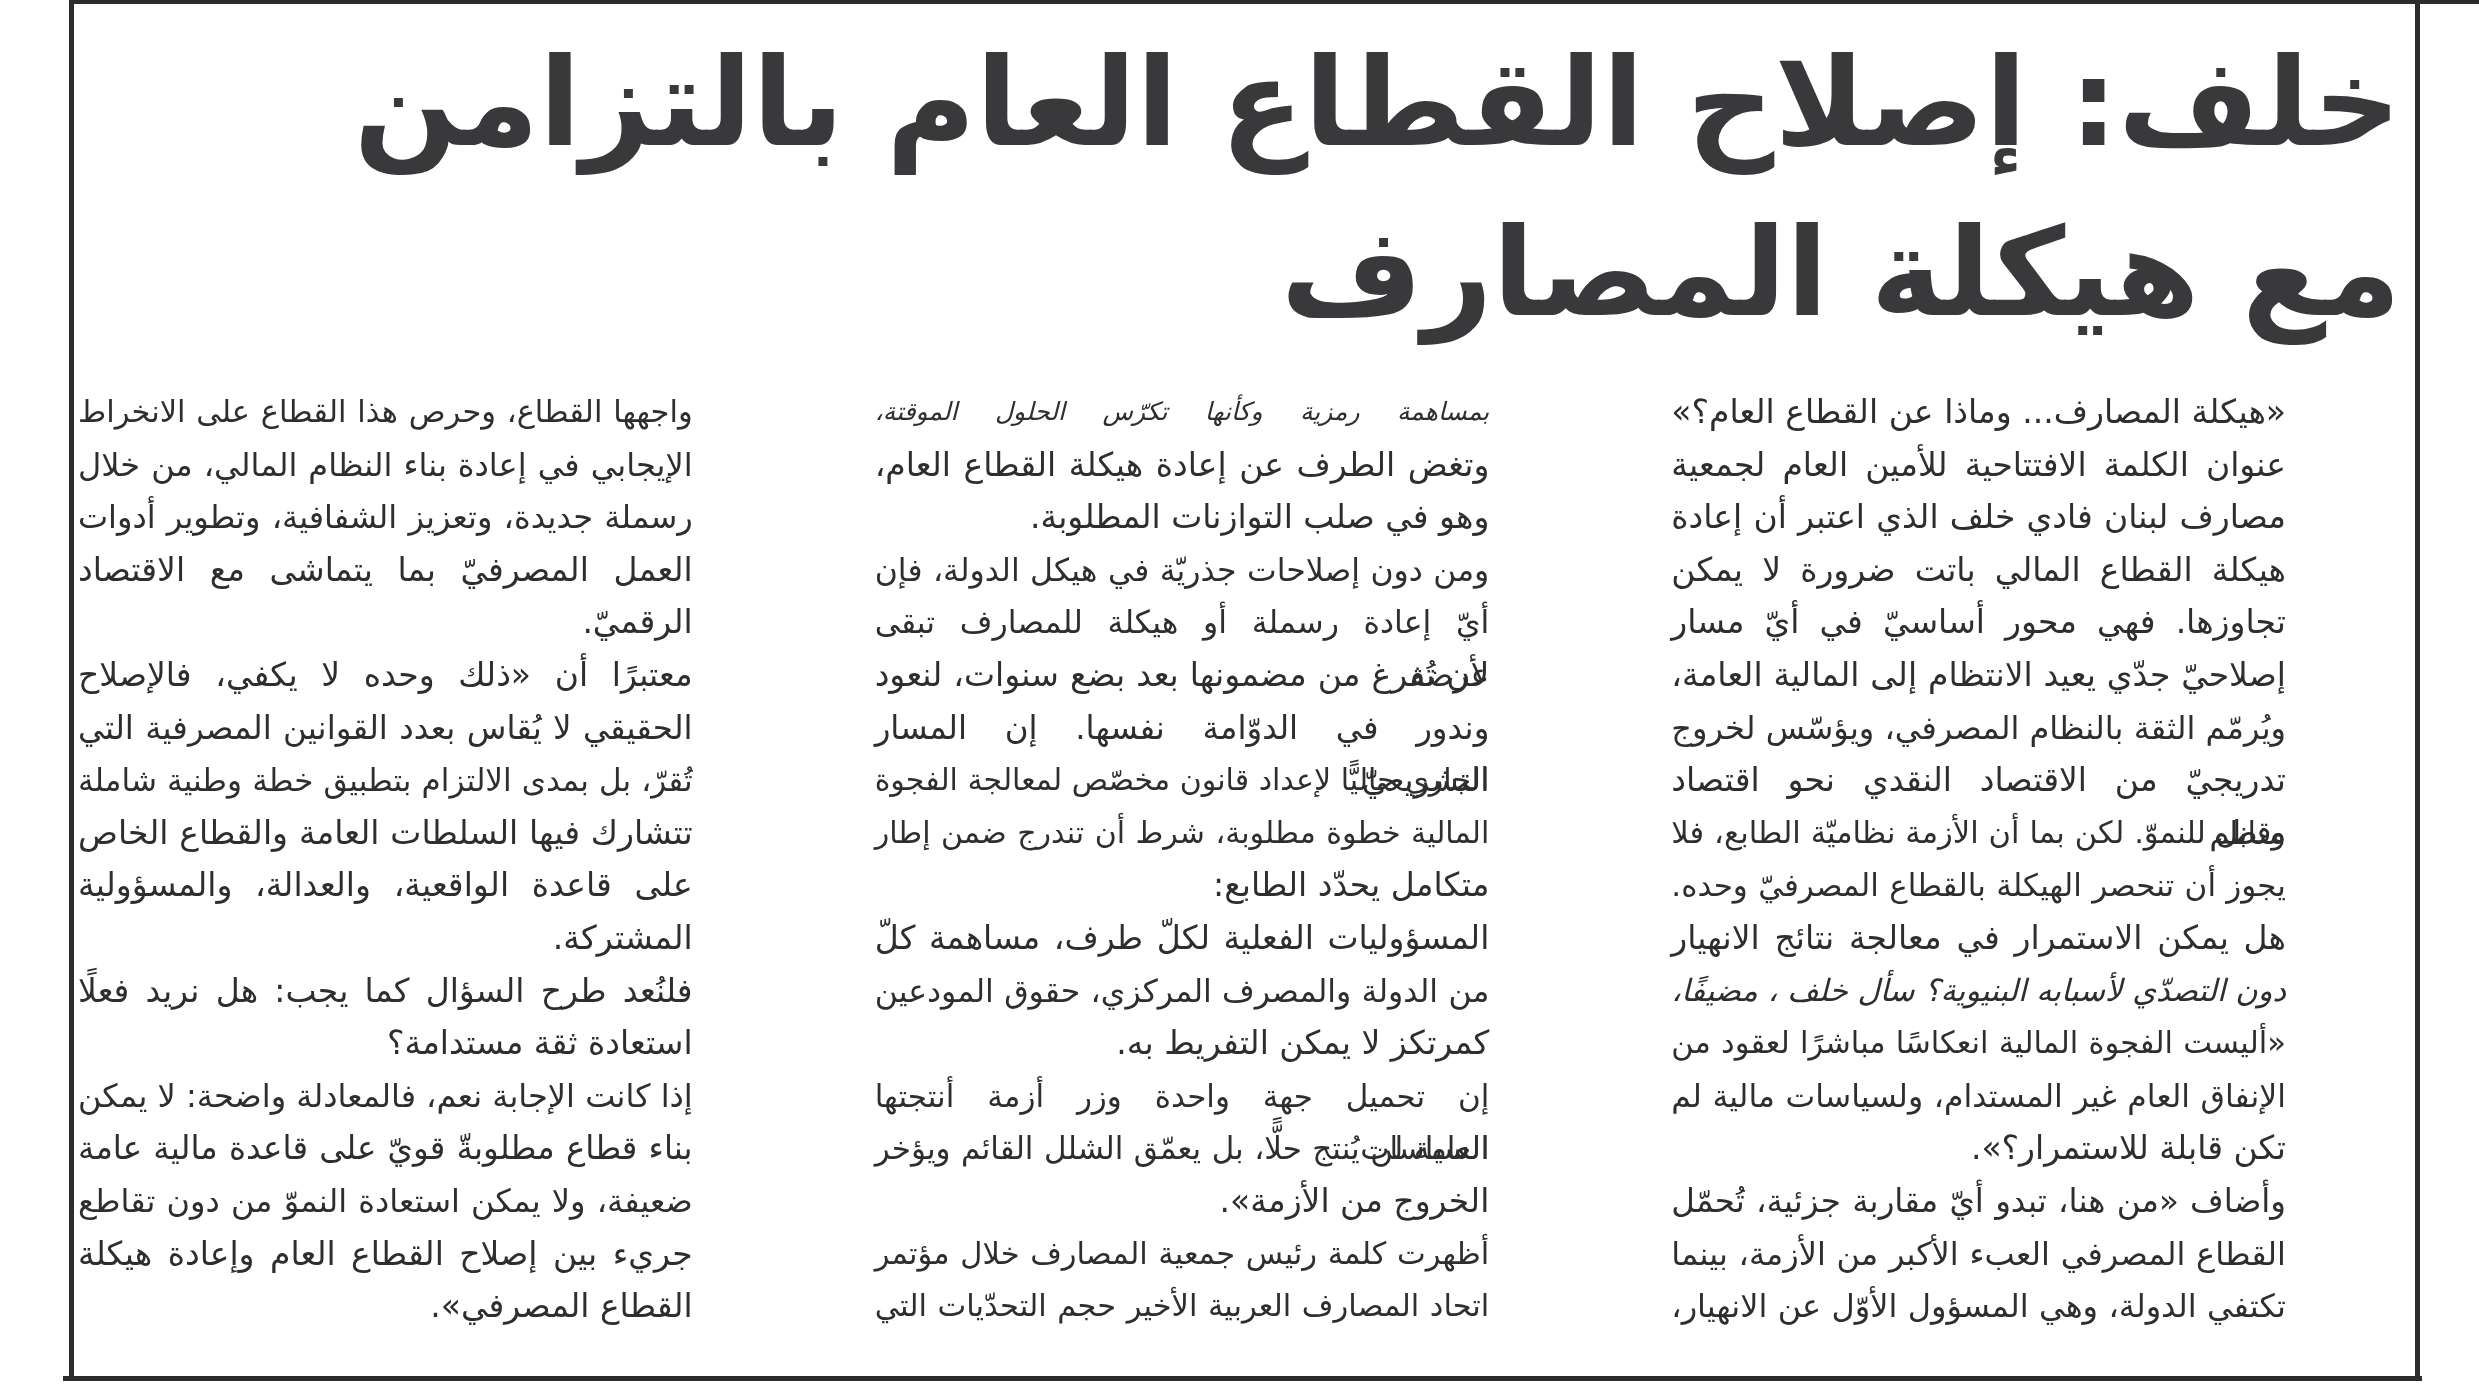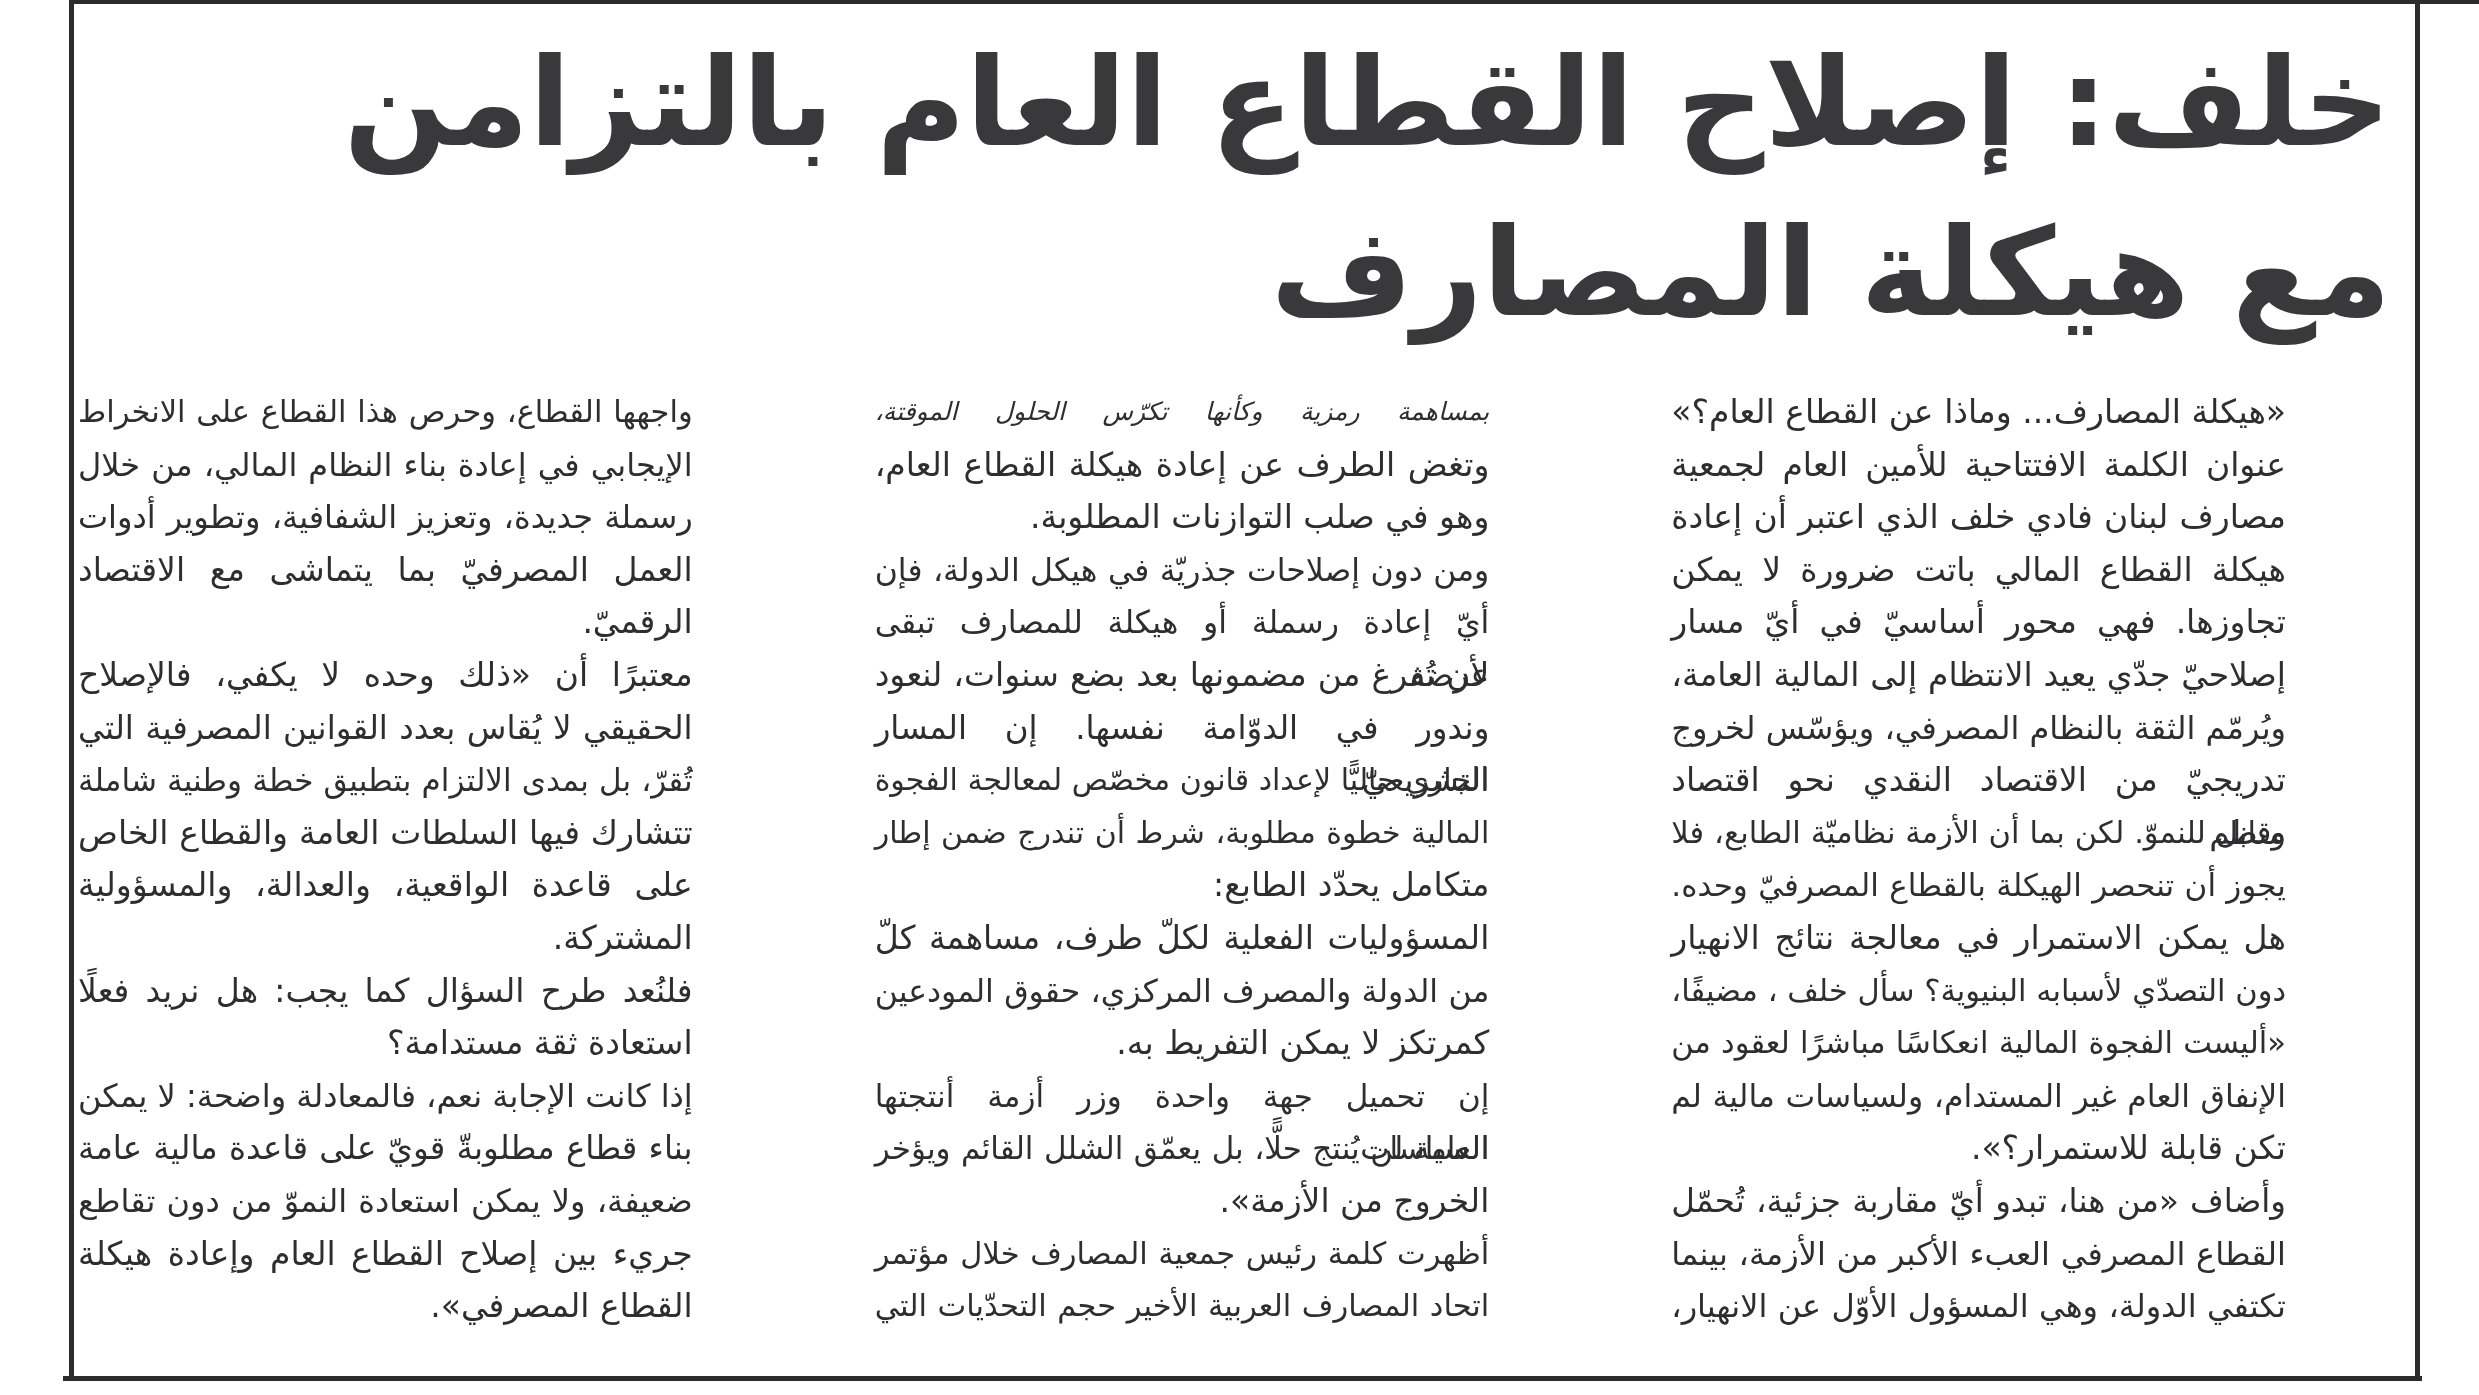--- a/index.html
+++ b/index.html
@@ -14,21 +14,21 @@
     background:var(--bg);
     font-family:"DejaVu Sans", sans-serif;
   }
   .rule{position:absolute;background:var(--rule);}
   .rule-left{left:69px;top:0;width:5px;height:1381px;}
   .rule-right{left:2415px;top:0;width:5px;height:1381px;}
   .rule-top{left:69px;top:0;right:0;height:4px;}
   .rule-bottom{left:63px;top:1376px;width:2359px;height:5px;}
 
   .headline{
-    position:absolute;top:18px;left:100px;right:88px;
+    position:absolute;top:18px;left:100px;right:78px;
     direction:rtl;text-align:right;
   }
   .hline{
     font-weight:bold;
     font-size:122px;
     line-height:170px;
     color:var(--headline);
     white-space:nowrap;
     letter-spacing:-1px;
   }
@@ -71,21 +71,21 @@
         <div class="line" style="white-space: normal;">عنوان الكلمة الافتتاحية للأمين العام لجمعية</div>
         <div class="line" style="white-space: normal;">مصارف لبنان فادي خلف الذي اعتبر أن إعادة</div>
         <div class="line" style="white-space: normal;">هيكلة القطاع المالي باتت ضرورة لا يمكن</div>
         <div class="line" style="white-space: normal;">تجاوزها. فهي محور أساسيّ في أيّ مسار</div>
         <div class="line" style="white-space: normal;">إصلاحيّ جدّي يعيد الانتظام إلى المالية العامة،</div>
         <div class="line" style="font-size: 32px; white-space: normal;">ويُرمّم الثقة بالنظام المصرفي، ويؤسّس لخروج</div>
         <div class="line" style="white-space: normal;">تدريجيّ من الاقتصاد النقدي نحو اقتصاد منظم</div>
         <div class="line" style="font-size: 30.5px; white-space: normal;">وقابل للنموّ. لكن بما أن الأزمة نظاميّة الطابع، فلا</div>
         <div class="line" style="font-size: 31px; white-space: normal;">يجوز أن تنحصر الهيكلة بالقطاع المصرفيّ وحده.</div>
         <div class="line" style="white-space: normal;">هل يمكن الاستمرار في معالجة نتائج الانهيار</div>
-        <div class="line" style="font-size: 30.5px; white-space: normal;">دون التصدّي لأسبابه البنيوية؟ سأل خلف ، مضيفًا،</div>
+        <div class="line" style="font-size: 30.5px; white-space: normal; font-style: italic;">دون التصدّي لأسبابه البنيوية؟ سأل خلف ، مضيفًا،</div>
         <div class="line" style="font-size: 30.5px; white-space: normal;">«أليست الفجوة المالية انعكاسًا مباشرًا لعقود من</div>
         <div class="line" style="font-size: 31.5px; white-space: normal;">الإنفاق العام غير المستدام، ولسياسات مالية لم</div>
         <div class="line end" style="white-space: normal;">تكن قابلة للاستمرار؟».</div>
         <div class="line" style="font-size: 32.5px; white-space: normal;">وأضاف «من هنا، تبدو أيّ مقاربة جزئية، تُحمّل</div>
         <div class="line" style="font-size: 32px; white-space: normal;">القطاع المصرفي العبء الأكبر من الأزمة، بينما</div>
         <div class="line" style="font-size: 32px; white-space: normal;">تكتفي الدولة، وهي المسؤول الأوّل عن الانهيار،</div>
       </div>
       <div class="col">
         <div class="line" style="font-size: 25px; white-space: normal; font-style: italic;">بمساهمة رمزية وكأنها تكرّس الحلول الموقتة،</div>
         <div class="line" style="white-space: normal;">وتغض الطرف عن إعادة هيكلة القطاع العام،</div>

